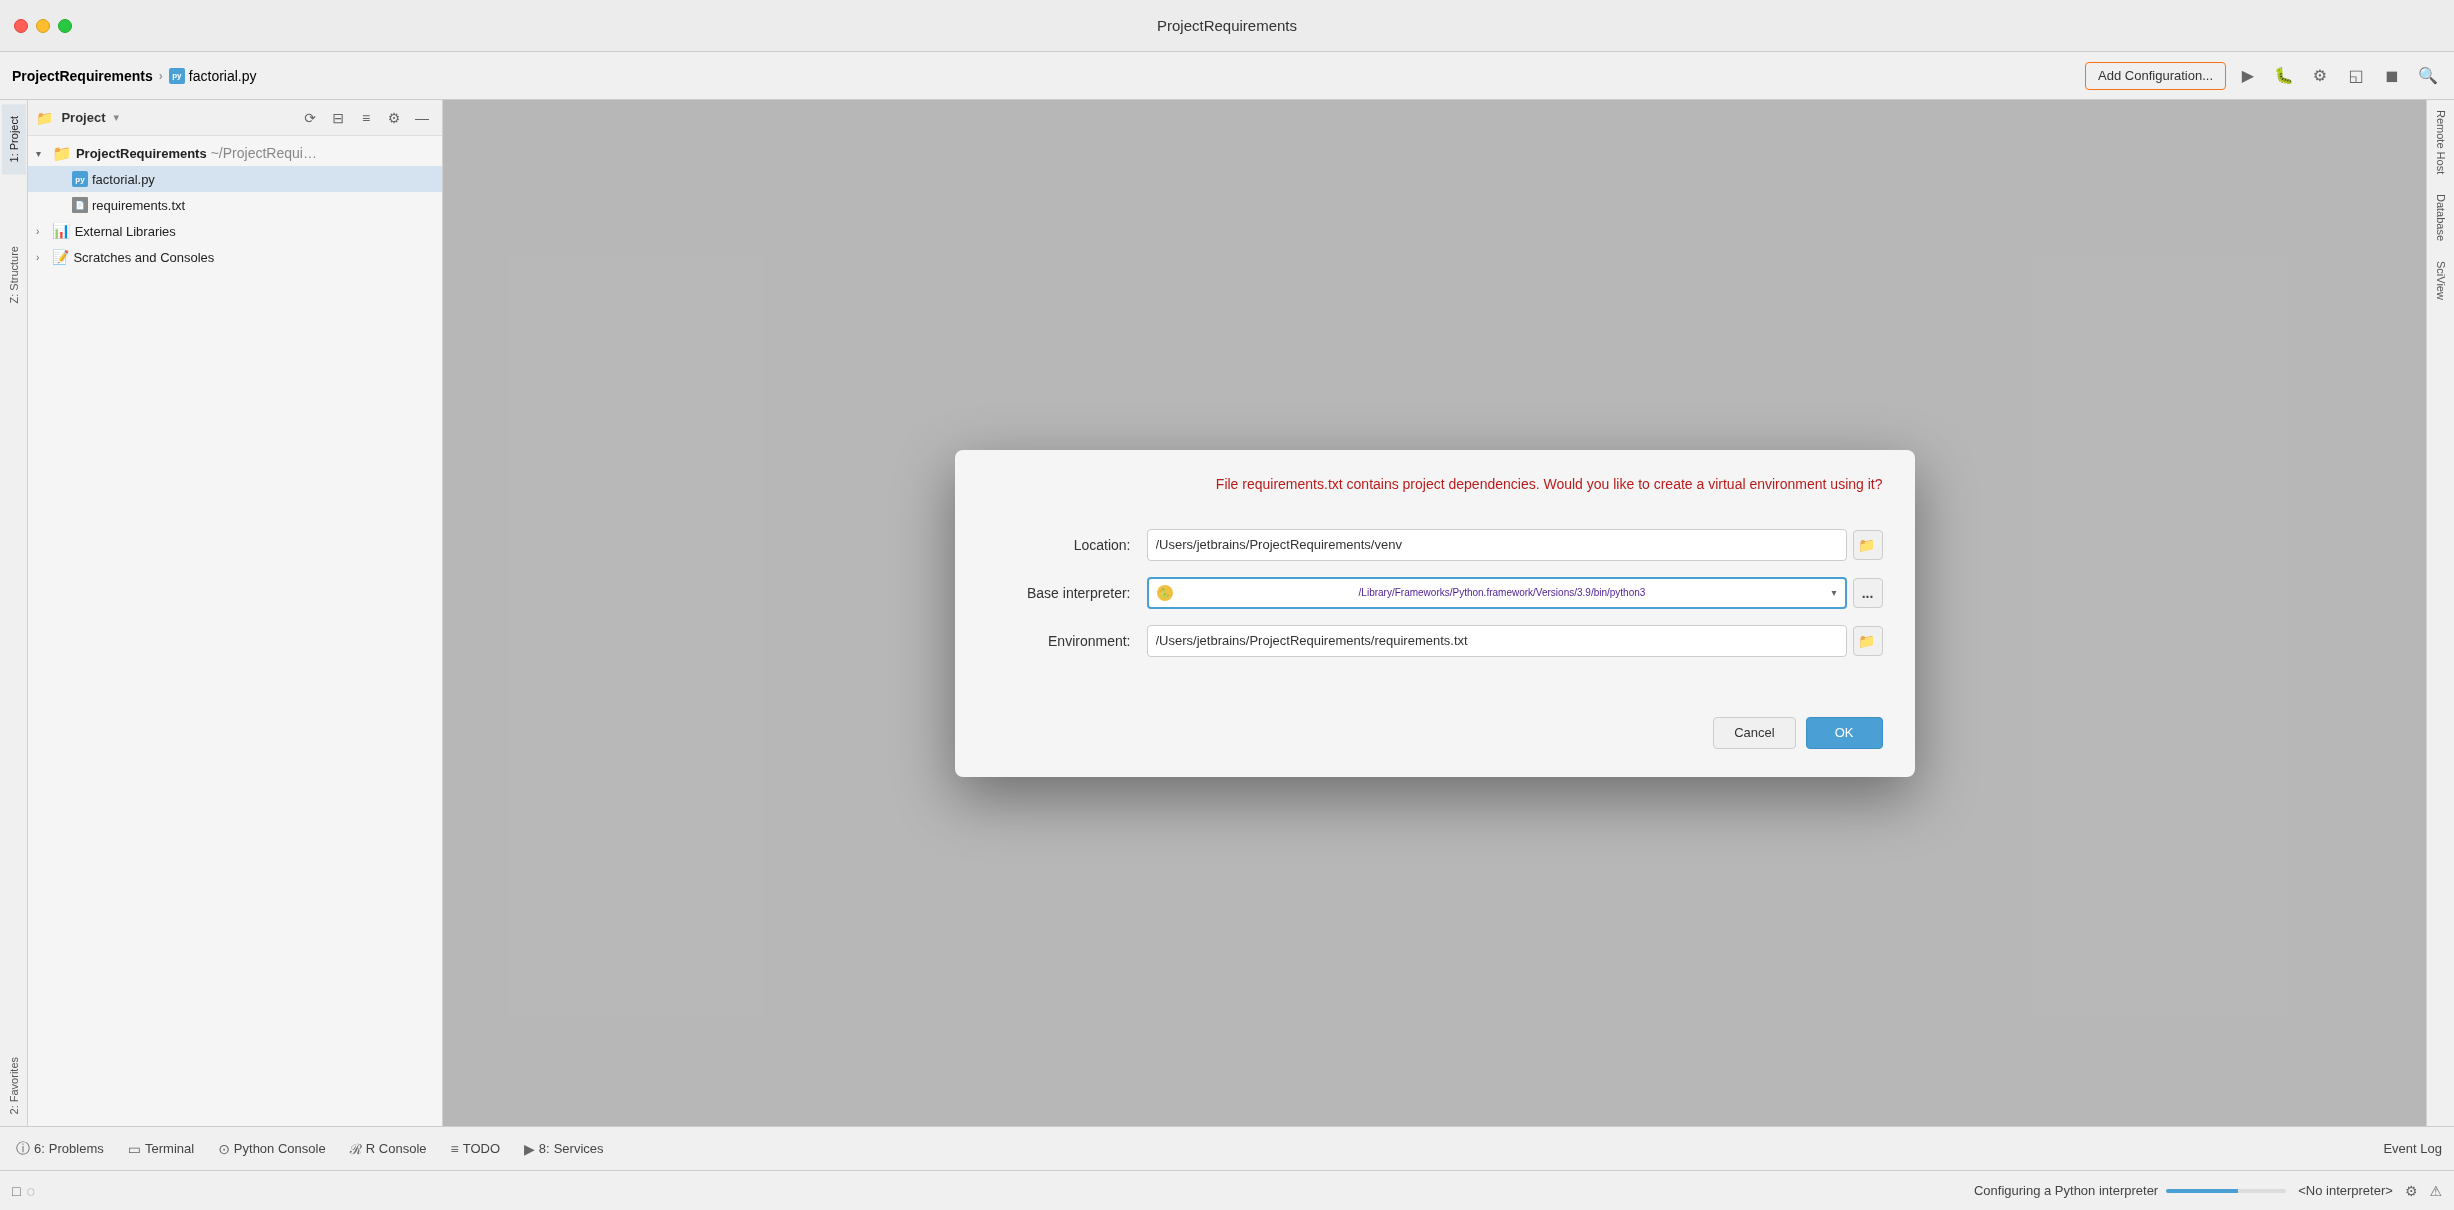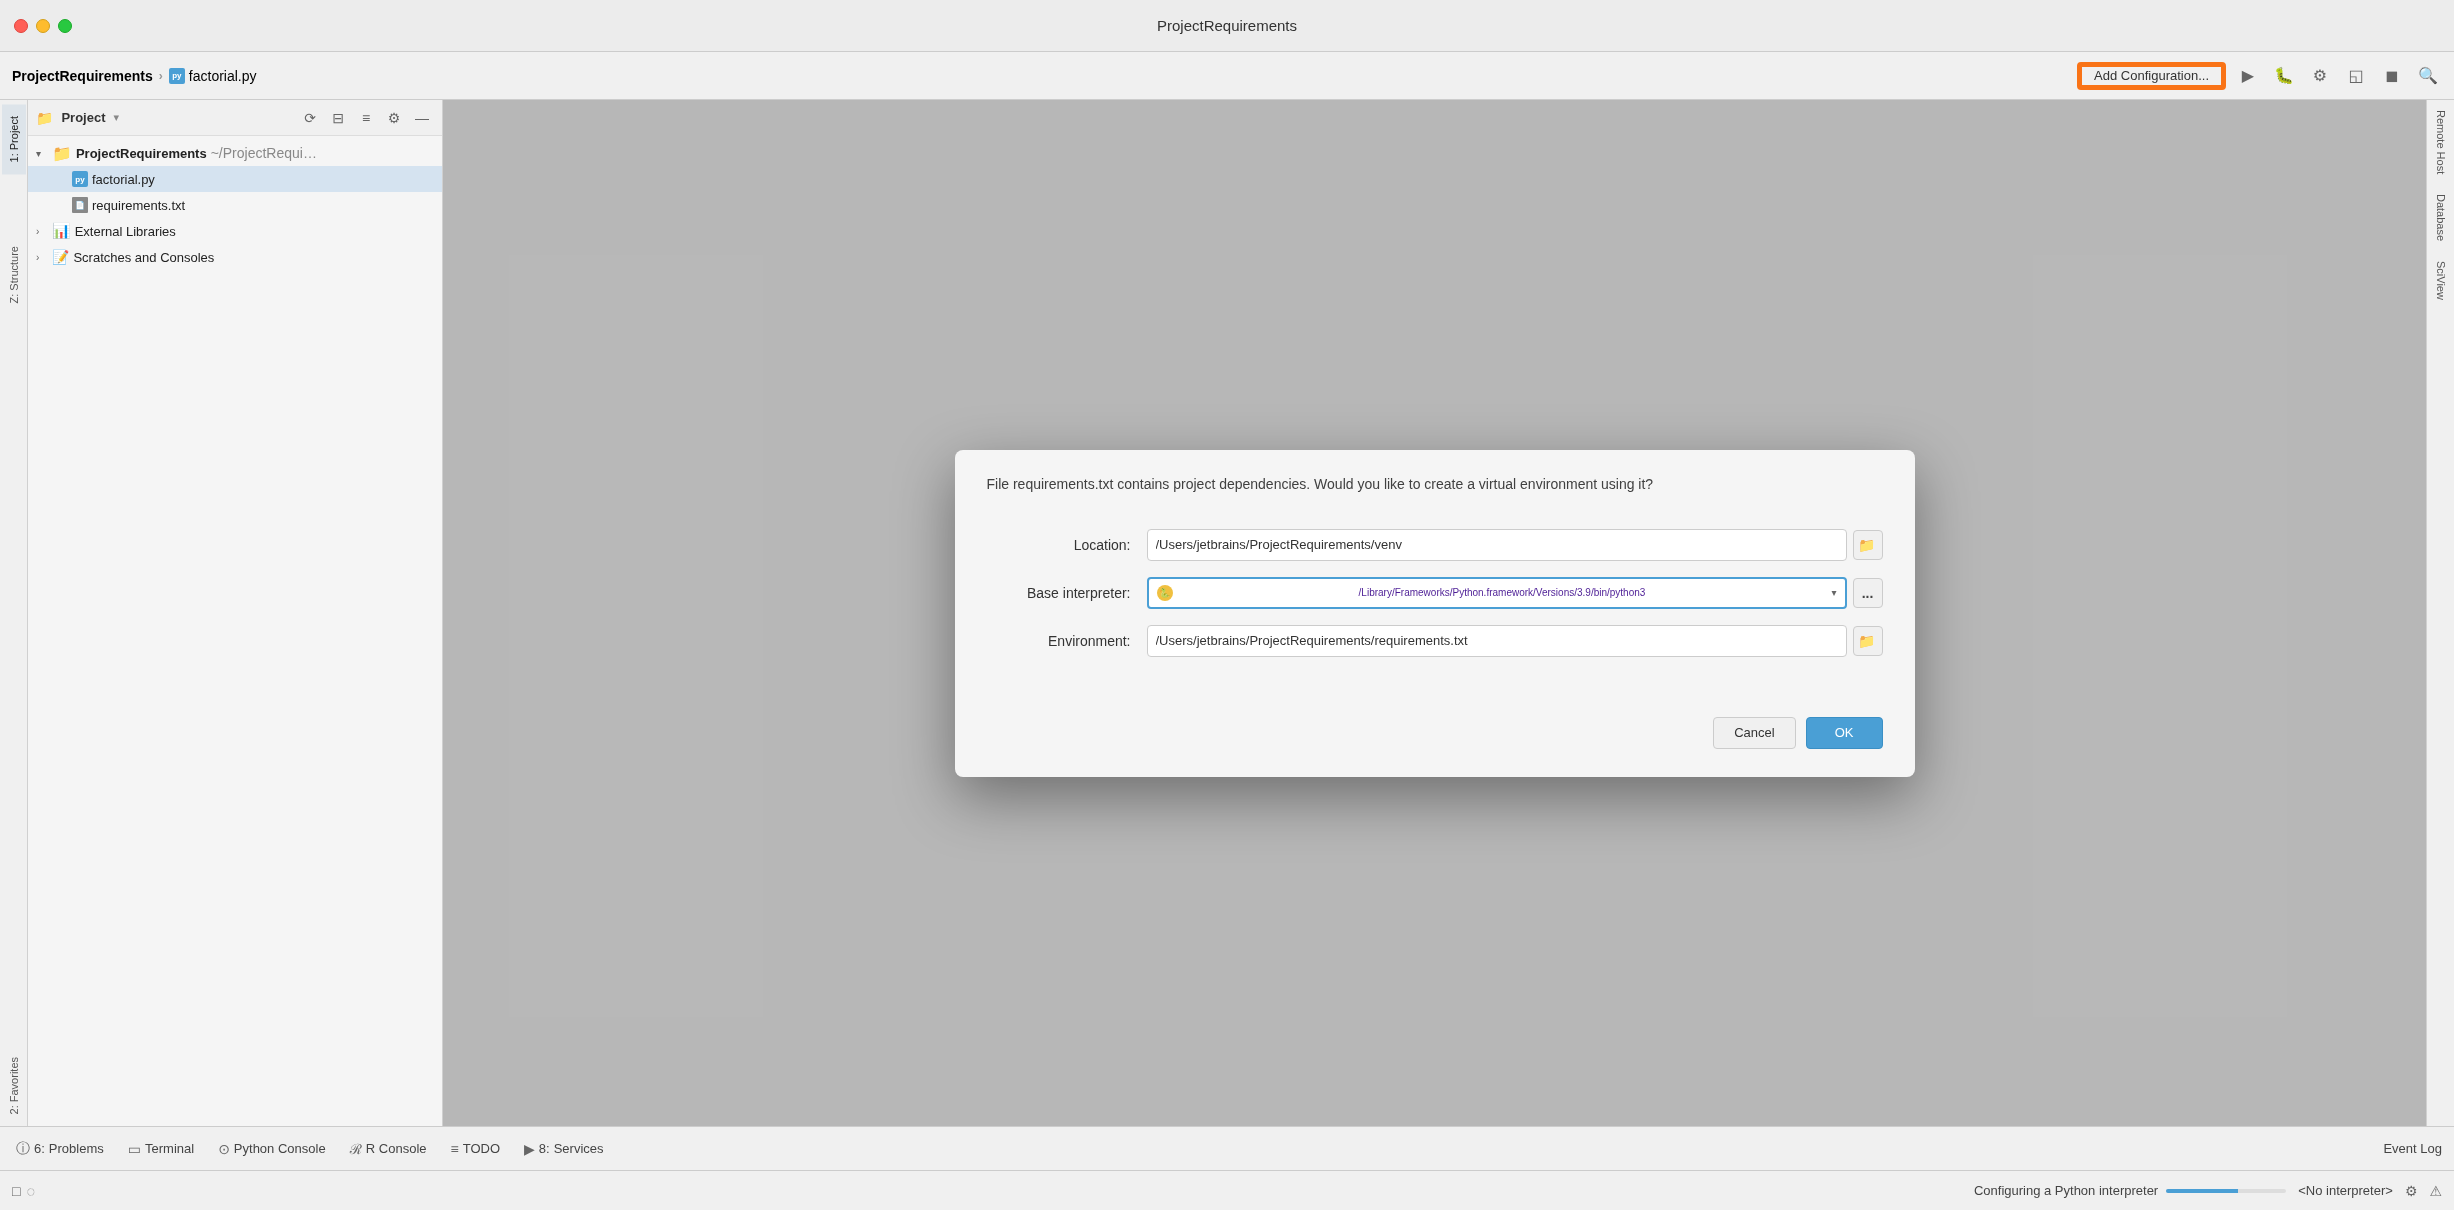--- a/index.html
+++ b/index.html
@@ -87,21 +87,21 @@
     .toolbar-right {
       margin-left: auto;
       display: flex;
       align-items: center;
       gap: 8px;
     }
     .add-config-btn {
       height: 28px;
       padding: 0 12px;
       background: #f0f0f0;
-      border: 5px solid #f97316;
+      border: 1px solid #f97316;
       border-radius: 4px;
       font-size: 13px;
       cursor: pointer;
       color: #333;
     }
     .toolbar-icon-btn {
       width: 28px;
       height: 28px;
       display: flex;
       align-items: center;
@@ -332,23 +332,24 @@
     .dialog-title {
       font-size: 14px;
       color: #333;
       font-weight: 500;
     }
     .dialog-body {
       padding: 24px 32px;
     }
     .dialog-description {
       font-size: 14px;
-      color: #404040;
+      color: #b91c1c;
       margin-bottom: 34px;
       line-height: 1.5;
+      text-align: right;
     }
     .dialog-field {
       display: flex;
       align-items: center;
       margin-bottom: 16px;
     }
     .dialog-label {
       width: 160px;
       font-size: 14px;
       color: #333;

